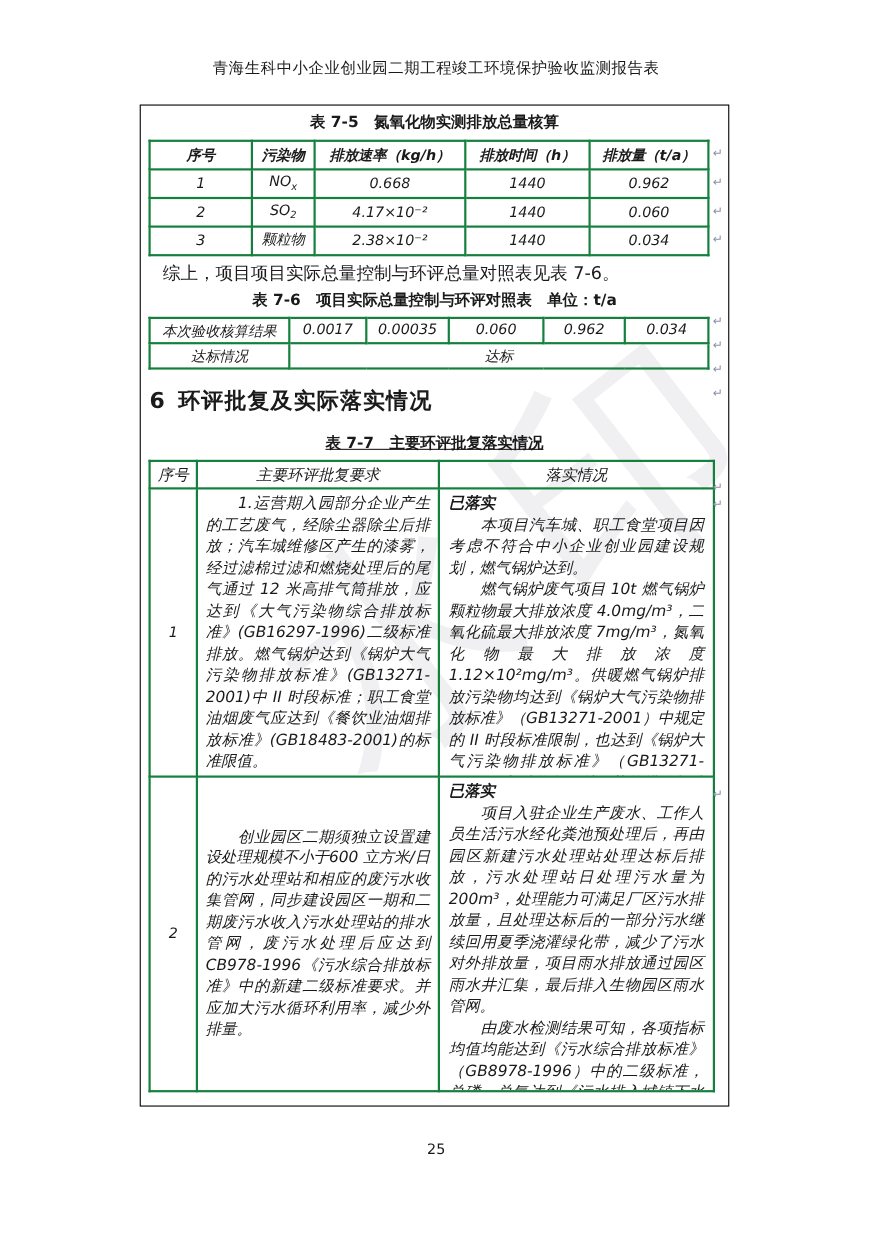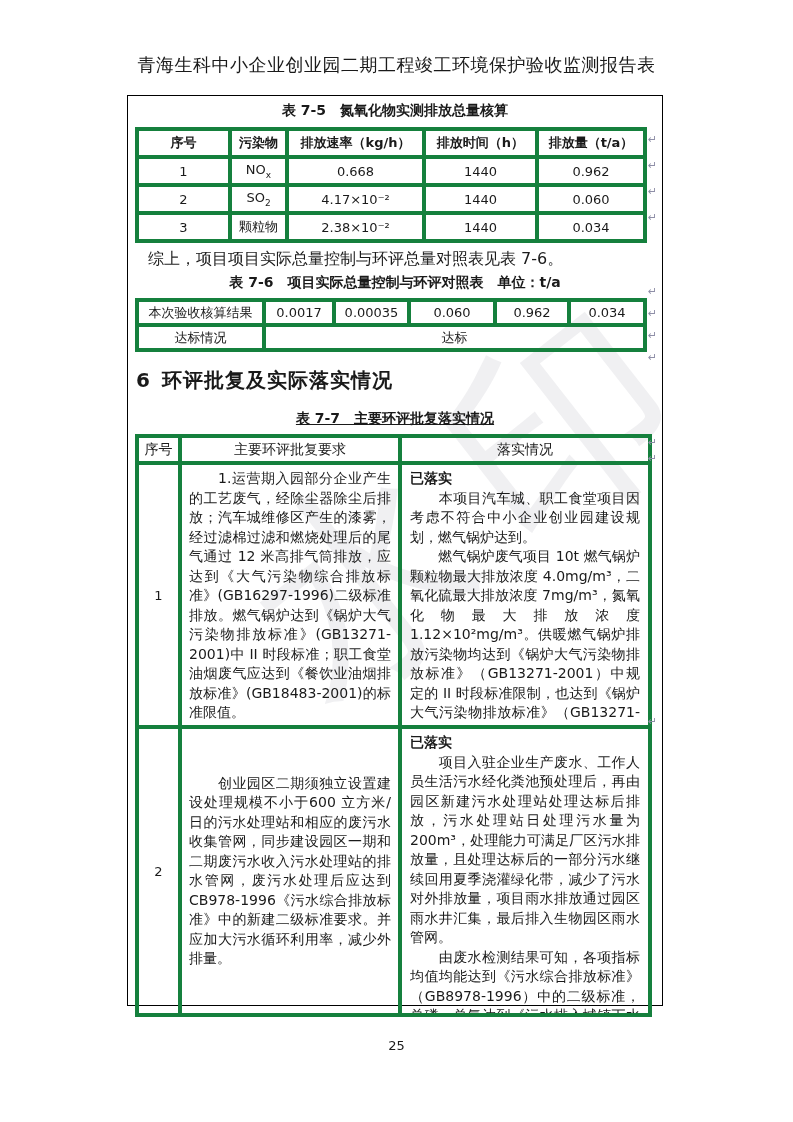--- a/index.html
+++ b/index.html
@@ -1,30 +1,30 @@
 <!DOCTYPE html>
 <html><head>
 <meta charset="utf-8">
 <style>
   html,body{margin:0;padding:0;background:#ffffff;}
   .page{position:relative;width:793px;height:1122px;background:#ffffff;overflow:hidden;
         font-family:"DejaVu Sans","Liberation Sans",sans-serif;color:#1a1a1a;}
   .doc-header{position:absolute;top:53px;left:0;width:100%;text-align:center;
-        font-size:18px;letter-spacing:0.5px;}
+        font-size:14px;letter-spacing:0.5px;}
   .watermark{position:absolute;left:225px;top:385px;font-size:215px;line-height:1;
         color:rgba(110,110,130,0.10);transform:rotate(-38deg);letter-spacing:38px;
         z-index:0;pointer-events:none;white-space:nowrap;}
   .outer-box{position:absolute;left:127px;top:95px;width:534px;height:909px;
         border:1px solid #000;z-index:1;background:transparent;}
   .tbl-title{text-align:center;font-weight:bold;font-size:14px;}
   #t75-title{margin:6px 0 7px;}
   #t76-title{margin:3px 0 6px;}
   #t77-title{margin:0 0 6px;text-decoration:underline;}
   table{border-collapse:collapse;table-layout:fixed;background:transparent;}
-  td,th{border:4px solid #15803d;padding:0 2px;overflow:hidden;}
+  td,th{border:2px solid #15803d;padding:0 2px;overflow:hidden;font-style:italic;}
   .tbl-small{margin-left:7px;font-size:13px;}
   .tbl-small th{font-weight:bold;font-size:13px;}
   .tbl-small td,.tbl-small th{text-align:center;}
   #table75 td,#table75 th{height:24px;}
   #table76 td,#table76 th{height:21px;}
   sub{font-size:9px;}
   .para{font-size:16px;margin:6px 6px 4px 20px;}
   .sec-heading{font-size:20px;font-weight:bold;margin:15px 0 16px;padding-left:8px;
         letter-spacing:1px;}
   .sec-num{display:inline-block;min-width:26px;letter-spacing:0;}

